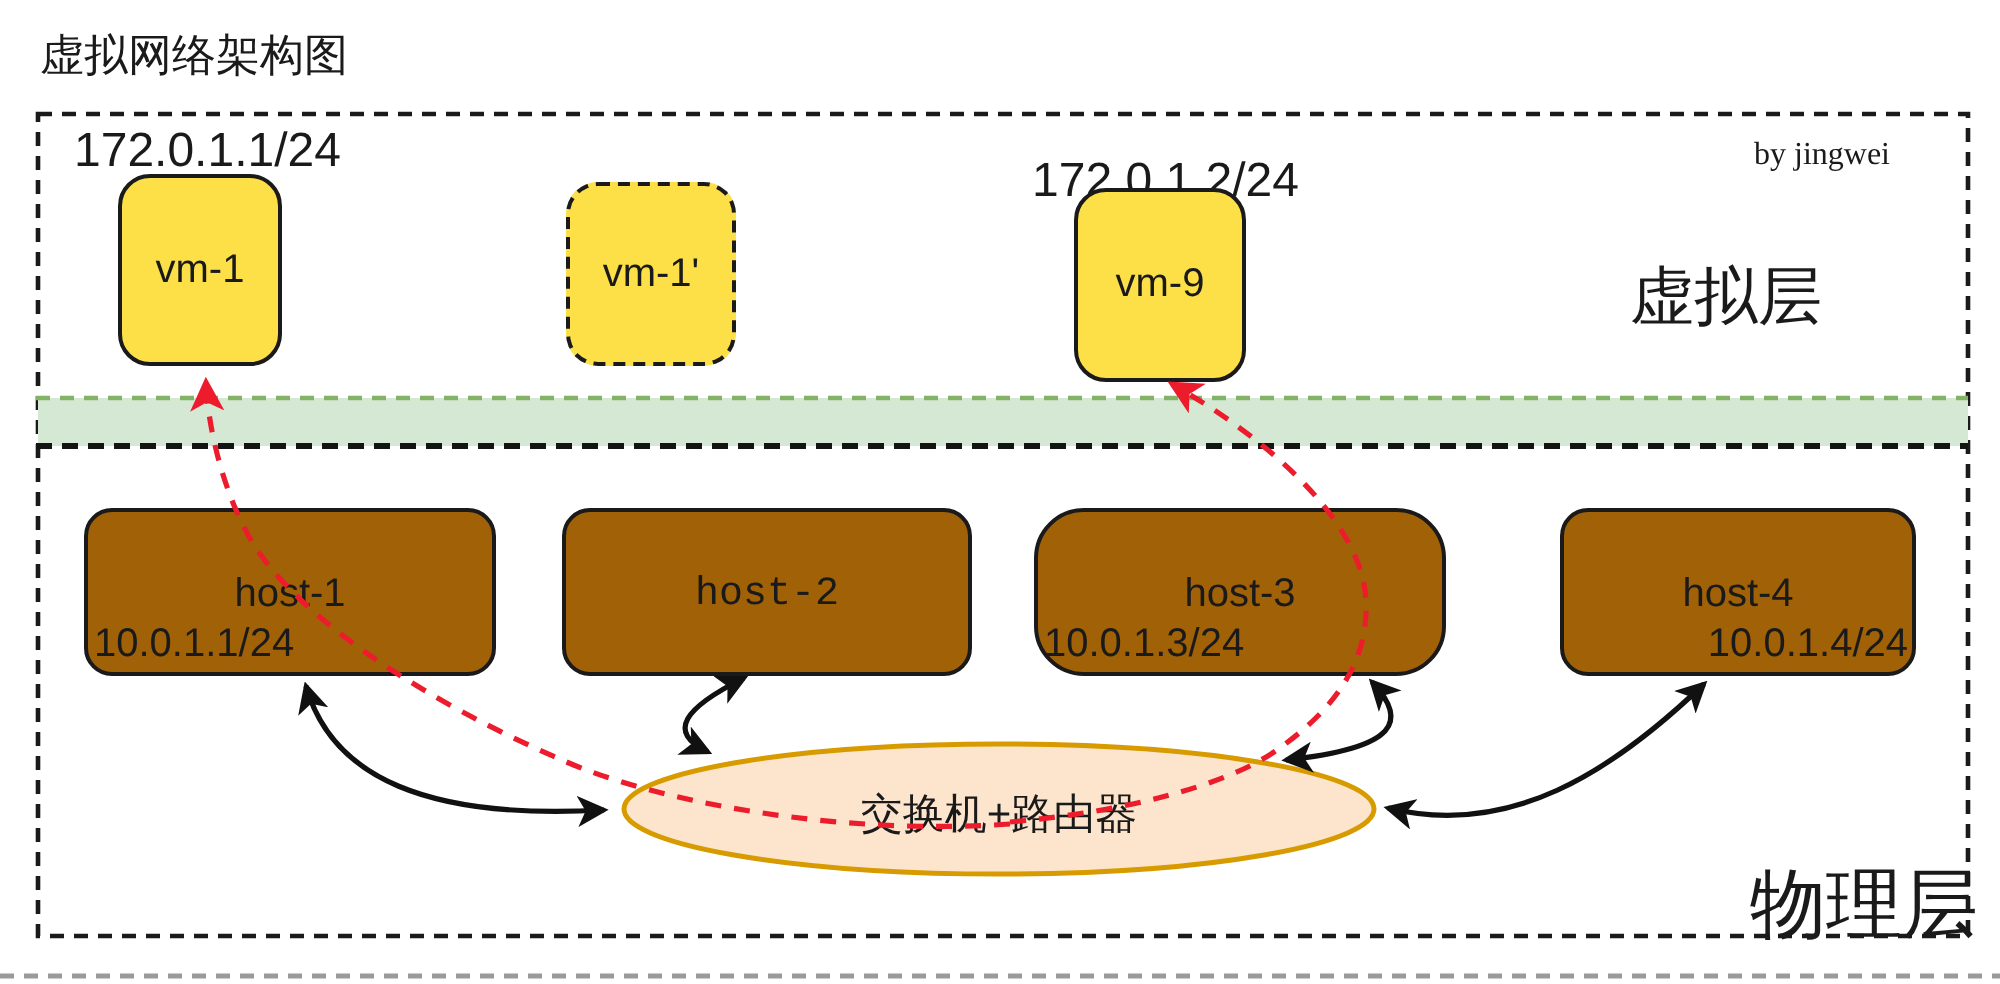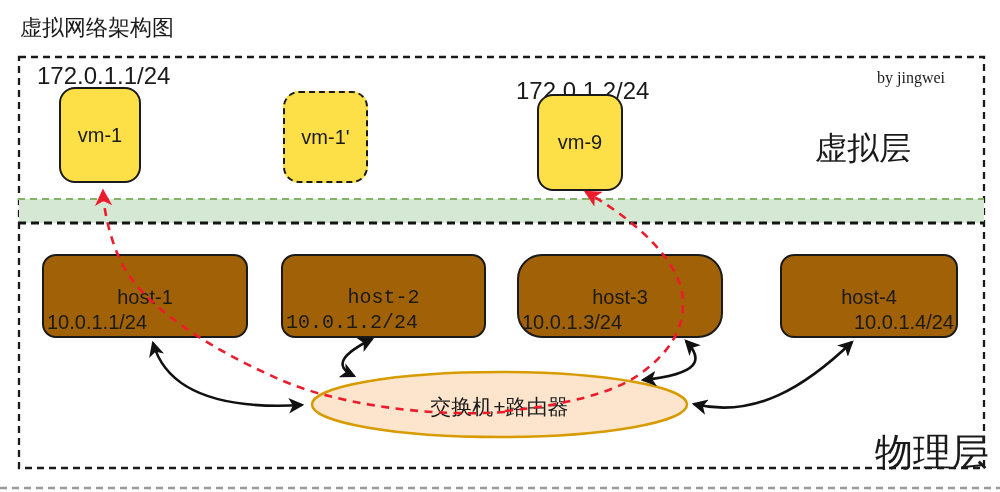--- a/index.html
+++ b/index.html
@@ -92,21 +92,20 @@
 
     <div class="layer-label label-virtual">虚拟层</div>
     <div class="layer-label label-physical">物理层</div>
 
     <div class="host h1">
       <div class="host-name">host-1</div>
       <div class="host-ip">10.0.1.1/24</div>
     </div>
     <div class="host h2">
       <div class="host-name">host-2</div>
-      <div class="host-ip">10.0.1.2/24</div>
     </div>
     <div class="host h3">
       <div class="host-name">host-3</div>
       <div class="host-ip">10.0.1.3/24</div>
     </div>
     <div class="host h4">
       <div class="host-name">host-4</div>
       <div class="host-ip">10.0.1.4/24</div>
     </div>
 

